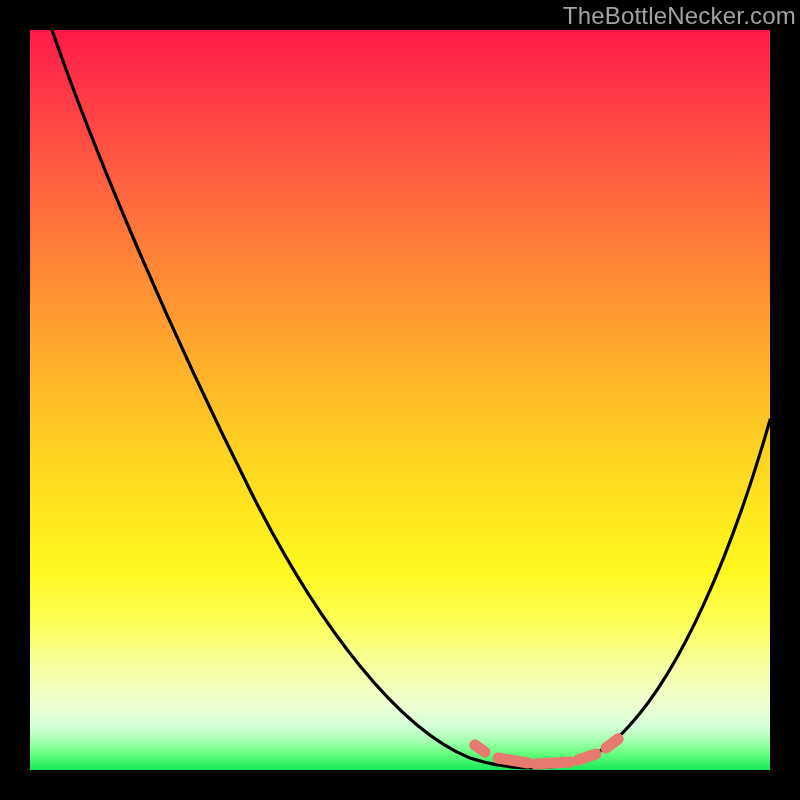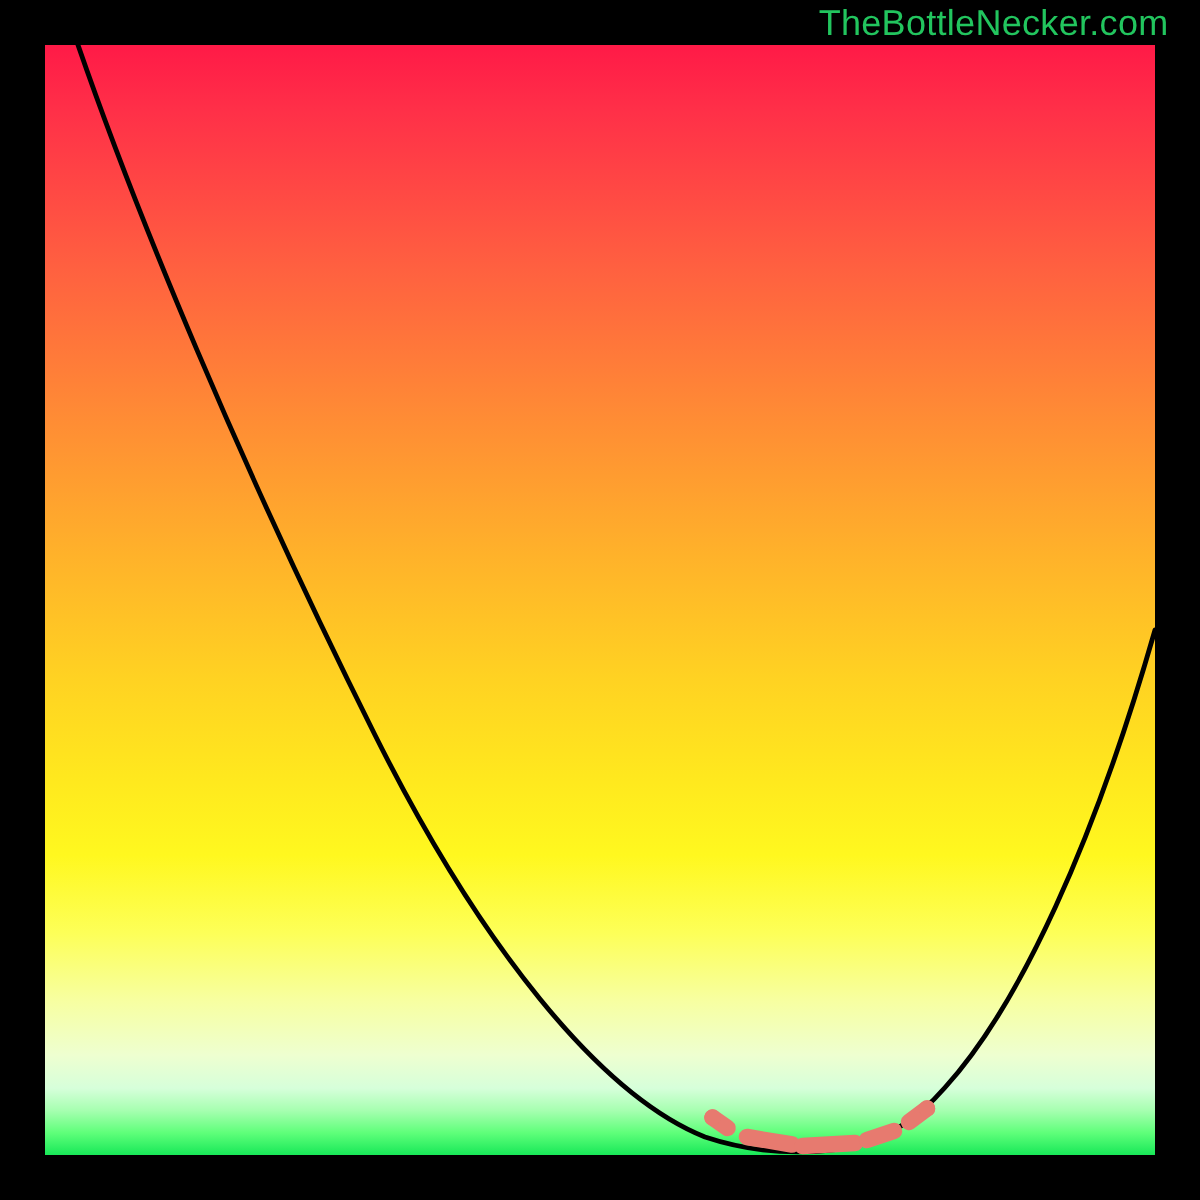--- a/index.html
+++ b/index.html
@@ -13,22 +13,22 @@
   }
   .frame {
     position: relative;
     width: 800px;
     height: 800px;
     background: #000;
   }
   .watermark {
     position: absolute;
     top: 2px;
-    right: 21px;
-    color: #22c55e;
+    right: 4px;
+    color: #a3a3a3;
     font-size: 24px;
     font-weight: 500;
     letter-spacing: 0.2px;
     z-index: 10;
   }
   .plot-area {
     position: absolute;
     left: 30px;
     top: 30px;
     width: 740px;

